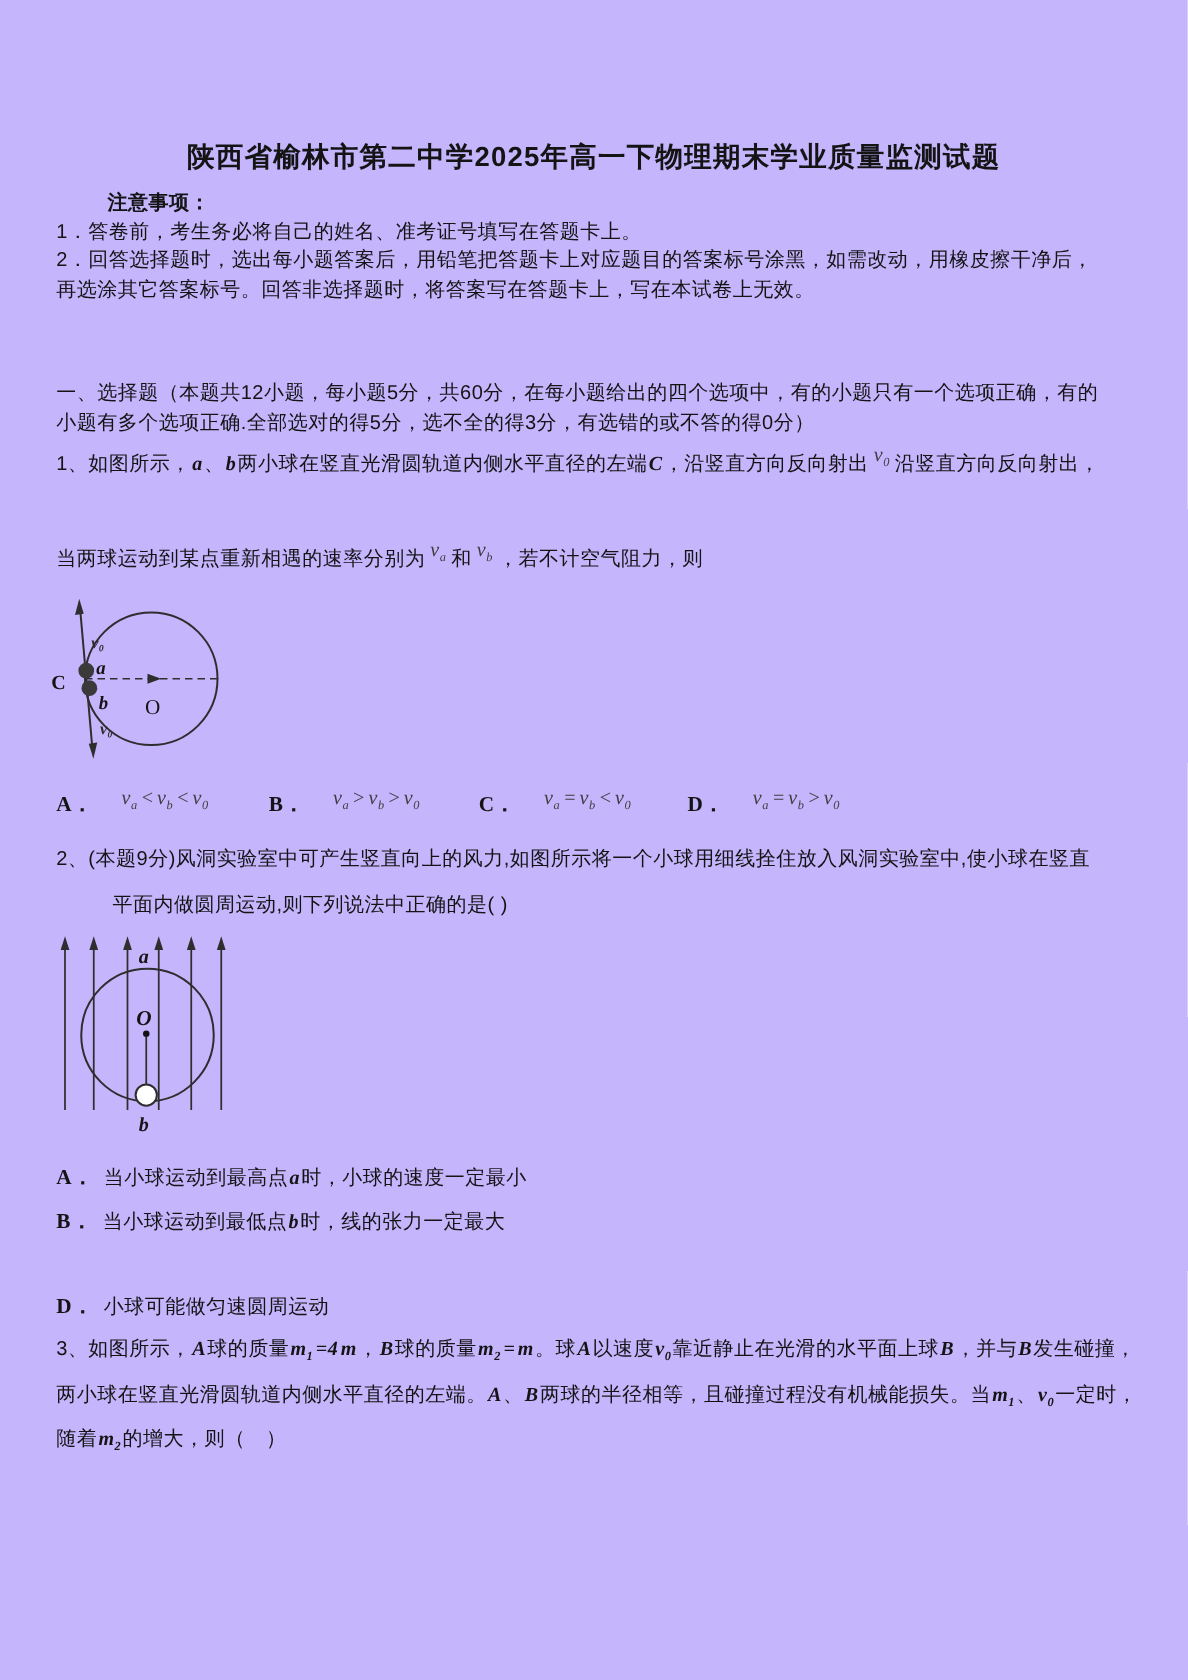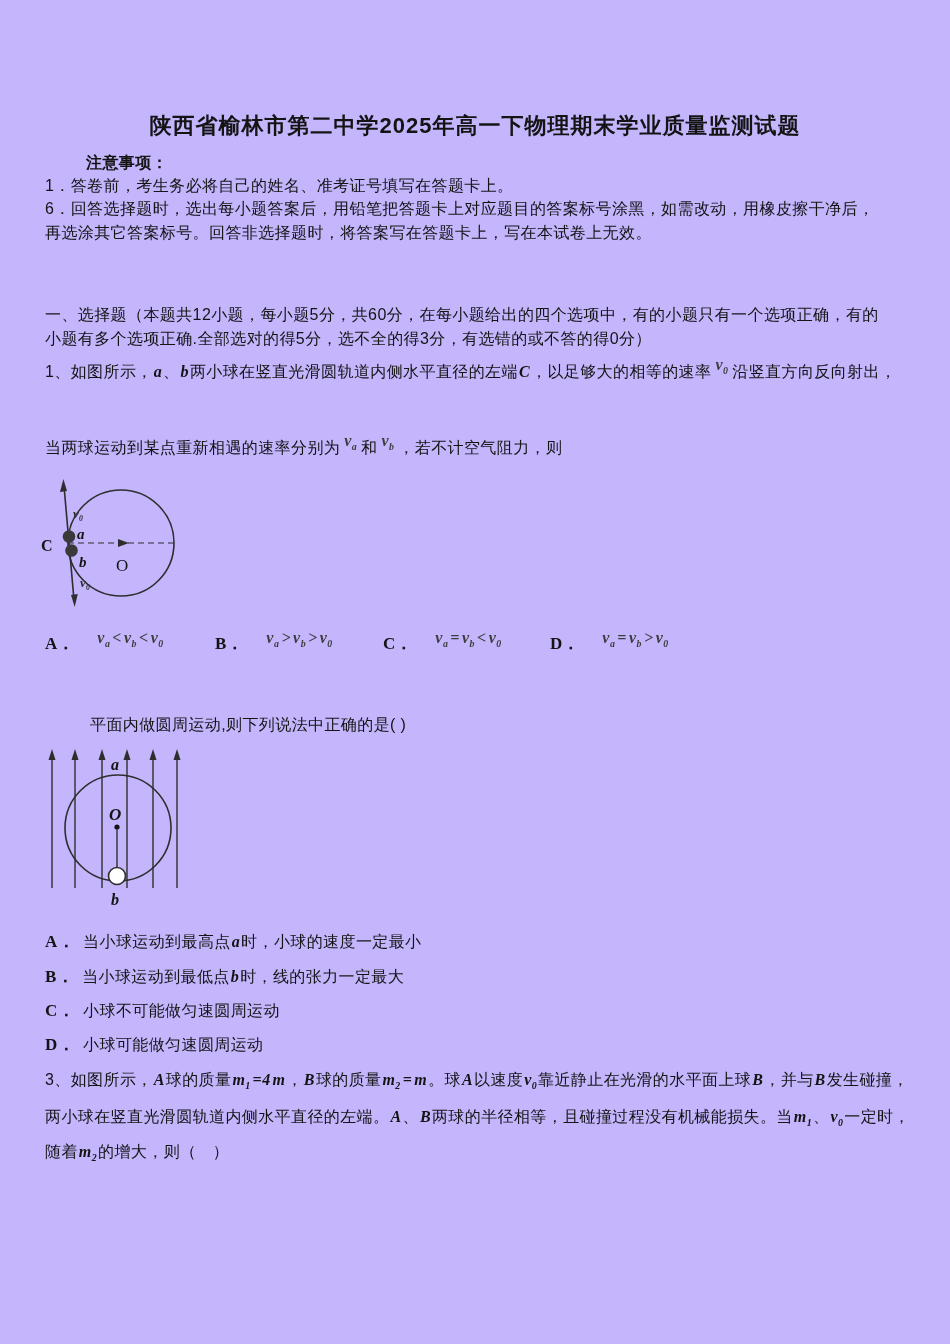--- a/index.html
+++ b/index.html
@@ -8,47 +8,47 @@
     font-family:"Liberation Sans",sans-serif;color:#141414;overflow:hidden;
     margin:0 auto;
   }
   .abs{position:absolute;white-space:nowrap;}
   .cn{font-size:16px;letter-spacing:0.4px;line-height:22px;}
   .exam-title{width:950px;text-align:center;font-size:22px;font-weight:bold;letter-spacing:1px;}
   .bold{font-weight:bold;margin-left:41px;}
   
   .math{font-family:"Liberation Serif",serif;font-style:italic;font-weight:bold;padding:0 1px;}
   
-  .eq{font-family:"Liberation Serif",serif;font-style:italic;font-weight:bold;color:#3d3d3d;padding:0 1px;}
+  .eq{font-family:"Liberation Serif",serif;font-style:italic;font-weight:normal;color:#3d3d3d;padding:0 1px;}
   sub{font-size:0.62em;line-height:0;}
   .raised{position:relative;top:-7px;display:inline-block;margin:0 3px;}
   .optletter{font-family:"Liberation Serif",serif;font-weight:bold;font-size:17px;}
   .q1opt{position:absolute;top:0;}
   .q1opt .exp-wrap{position:relative;top:-6px;display:inline-block;margin-left:22px;font-size:16px;letter-spacing:0.5px;}
   .optrow .optletter{margin-right:8px;}
   svg{display:block;}
   svg text{font-family:"Liberation Serif",serif;}
   .dlabel{font-style:italic;font-weight:bold;}
 </style>
 </head>
 <body>
 
 <div class="page">
 
   <div class="abs exam-title" style="top:111px;left:0;">陕西省榆林市第二中学2025年高一下物理期末学业质量监测试题</div>
 
   <div class="abs cn bold" style="top:152px;left:45px;">注意事项：</div>
   <div class="abs cn" style="top:175px;left:45px;">1．答卷前，考生务必将自己的姓名、准考证号填写在答题卡上。</div>
-  <div class="abs cn" style="top:198px;left:45px;">6．回答选择题时，选出每小题答案后，用铅笔把答题卡上对应题目的答案标号涂黑，如需改动，用橡皮擦干净后，</div>
+  <div class="abs cn" style="top:198px;left:45px;">2．回答选择题时，选出每小题答案后，用铅笔把答题卡上对应题目的答案标号涂黑，如需改动，用橡皮擦干净后，</div>
   <div class="abs cn" style="top:222px;left:45px;">再选涂其它答案标号。回答非选择题时，将答案写在答题卡上，写在本试卷上无效。</div>
 
   <div class="abs cn" style="top:304px;left:45px;">一、选择题（本题共12小题，每小题5分，共60分，在每小题给出的四个选项中，有的小题只有一个选项正确，有的</div>
   <div class="abs cn" style="top:328px;left:45px;">小题有多个选项正确.全部选对的得5分，选不全的得3分，有选错的或不答的得0分）</div>
 
-  <div class="abs cn" style="top:361px;left:45px;"><span>1、如图所示，</span><span class="math">a</span><span>、</span><span class="math">b</span><span>两小球在竖直光滑圆轨道内侧水平直径的左端</span><span class="math">C</span><span>，以足够大的相等的速率</span><span class="eq raised">v<sub>0</sub></span><span>沿竖直方向反向射出，</span></div>
+  <div class="abs cn" style="top:361px;left:45px;"><span>1、如图所示，</span><span class="math">a</span><span>、</span><span class="math">b</span><span>两小球在竖直光滑圆轨道内侧水平直径的左端</span><span class="math">C</span><span>，沿竖直方向反向射出</span><span class="eq raised">v<sub>0</sub></span><span>沿竖直方向反向射出，</span></div>
   <div class="abs cn" style="top:437px;left:45px;text-align:center;"><span>当两球运动到某点重新相遇的速率分别为</span><span class="eq raised">v<sub>a</sub></span><span>和</span><span class="eq raised">v<sub>b</sub></span><span>，若不计空气阻力，则</span></div>
 
   <svg class="abs" style="top:478px;left:30px;" width="235" height="132" viewBox="0 0 235 132">
     <circle cx="91" cy="65" r="53" fill="none" stroke="#2e2e2e" stroke-width="1.6"></circle>
     <line x1="38" y1="65" x2="144" y2="65" stroke="#2e2e2e" stroke-width="1.2" stroke-dasharray="6 4"></line>
     <polygon points="88,61 99,65 88,69" fill="#2e2e2e"></polygon>
     <line x1="34" y1="8" x2="44" y2="122" stroke="#2e2e2e" stroke-width="1.6"></line>
     <polygon points="30,14 33.4,1 37,13" fill="#2e2e2e"></polygon>
     <polygon points="41,117 44.7,129 47.8,116" fill="#2e2e2e"></polygon>
     <circle cx="39" cy="58.5" r="6.3" fill="#3a3a3a"></circle>
@@ -61,20 +61,21 @@
     <text x="86" y="93" font-size="17" fill="#141414">O</text>
   </svg>
 
   <div class="abs" style="top:632px;left:0;width:950px;height:30px;">
     <div class="q1opt" style="left:45px;"><span class="optletter">A．</span><span class="exp-wrap"><span class="eq">v<sub>a</sub></span><span class="eq">&lt;</span><span class="eq">v<sub>b</sub></span><span class="eq">&lt;</span><span class="eq">v<sub>0</sub></span></span></div>
     <div class="q1opt" style="left:215px;"><span class="optletter">B．</span><span class="exp-wrap"><span class="eq">v<sub>a</sub></span><span class="eq">&gt;</span><span class="eq">v<sub>b</sub></span><span class="eq">&gt;</span><span class="eq">v<sub>0</sub></span></span></div>
     <div class="q1opt" style="left:383px;"><span class="optletter">C．</span><span class="exp-wrap"><span class="eq">v<sub>a</sub></span><span class="eq">=</span><span class="eq">v<sub>b</sub></span><span class="eq">&lt;</span><span class="eq">v<sub>0</sub></span></span></div>
     <div class="q1opt" style="left:550px;"><span class="optletter">D．</span><span class="exp-wrap"><span class="eq">v<sub>a</sub></span><span class="eq">=</span><span class="eq">v<sub>b</sub></span><span class="eq">&gt;</span><span class="eq">v<sub>0</sub></span></span></div>
   </div>
 
+  <div class="abs cn" style="top:677px;left:45px;">2、(本题9分)风洞实验室中可产生竖直向上的风力,如图所示将一个小球用细线拴住放入风洞实验室中,使小球在竖直</div>
   <div class="abs cn" style="top:714px;left:45px;margin-left:45px;">平面内做圆周运动,则下列说法中正确的是( )</div>
 
   <svg class="abs" style="top:746px;left:32px;" width="200" height="170" viewBox="0 0 200 170">
     <g stroke="#2e2e2e" stroke-width="1.4">
       <line x1="20" y1="142" x2="20" y2="12"></line>
       <line x1="43" y1="142" x2="43" y2="12"></line>
       <line x1="70" y1="142" x2="70" y2="12"></line>
       <line x1="95" y1="142" x2="95" y2="12"></line>
       <line x1="121" y1="142" x2="121" y2="12"></line>
       <line x1="145" y1="142" x2="145" y2="12"></line>
@@ -91,20 +92,19 @@
     <text x="79" y="24" font-size="16" class="dlabel" fill="#141414">a</text>
     <text x="77" y="74" font-size="17" class="dlabel" fill="#141414">O</text>
     <circle cx="85" cy="81" r="2.6" fill="#141414"></circle>
     <line x1="85" y1="83.5" x2="85" y2="121.5" stroke="#2e2e2e" stroke-width="1.4"></line>
     <circle cx="85" cy="130" r="8.5" fill="#ffffff" stroke="#2e2e2e" stroke-width="1.6"></circle>
     <text x="79" y="159" font-size="16" class="dlabel" fill="#141414">b</text>
   </svg>
 
   <div class="abs cn optrow" style="top:931px;left:45px;"><span class="optletter">A．</span><span><span>当小球运动到最高点</span><span class="math">a</span><span>时，小球的速度一定最小</span></span></div>
   <div class="abs cn optrow" style="top:966px;left:45px;"><span class="optletter">B．</span><span><span>当小球运动到最低点</span><span class="math">b</span><span>时，线的张力一定最大</span></span></div>
-  <div class="abs cn optrow" style="top:1000px;left:45px;"><span class="optletter">C．</span><span><span>小球不可能做匀速圆周运动</span></span></div>
   <div class="abs cn optrow" style="top:1034px;left:45px;"><span class="optletter">D．</span><span><span>小球可能做匀速圆周运动</span></span></div>
 
   <div class="abs cn" style="top:1069px;left:45px;"><span>3、如图所示，</span><span class="math">A</span><span>球的质量</span><span class="math">m<sub>1</sub></span><span class="math">=4</span><span class="math">m</span><span>，</span><span class="math">B</span><span>球的质量</span><span class="math">m<sub>2</sub></span><span class="math">=</span><span class="math">m</span><span>。球</span><span class="math">A</span><span>以速度</span><span class="math">v<sub>0</sub></span><span>靠近静止在光滑的水平面上球</span><span class="math">B</span><span>，并与</span><span class="math">B</span><span>发生碰撞，</span></div>
   <div class="abs cn" style="top:1106px;left:45px;"><span>两小球在竖直光滑圆轨道内侧水平直径的左端。</span><span class="math">A</span><span>、</span><span class="math">B</span><span>两球的半径相等，且碰撞过程没有机械能损失。当</span><span class="math">m<sub>1</sub></span><span>、</span><span class="math">v<sub>0</sub></span><span>一定时，</span></div>
   <div class="abs cn" style="top:1141px;left:45px;"><span>随着</span><span class="math">m<sub>2</sub></span><span>的增大，则（　）</span></div>
 
 </div>
 
 </body></html>

